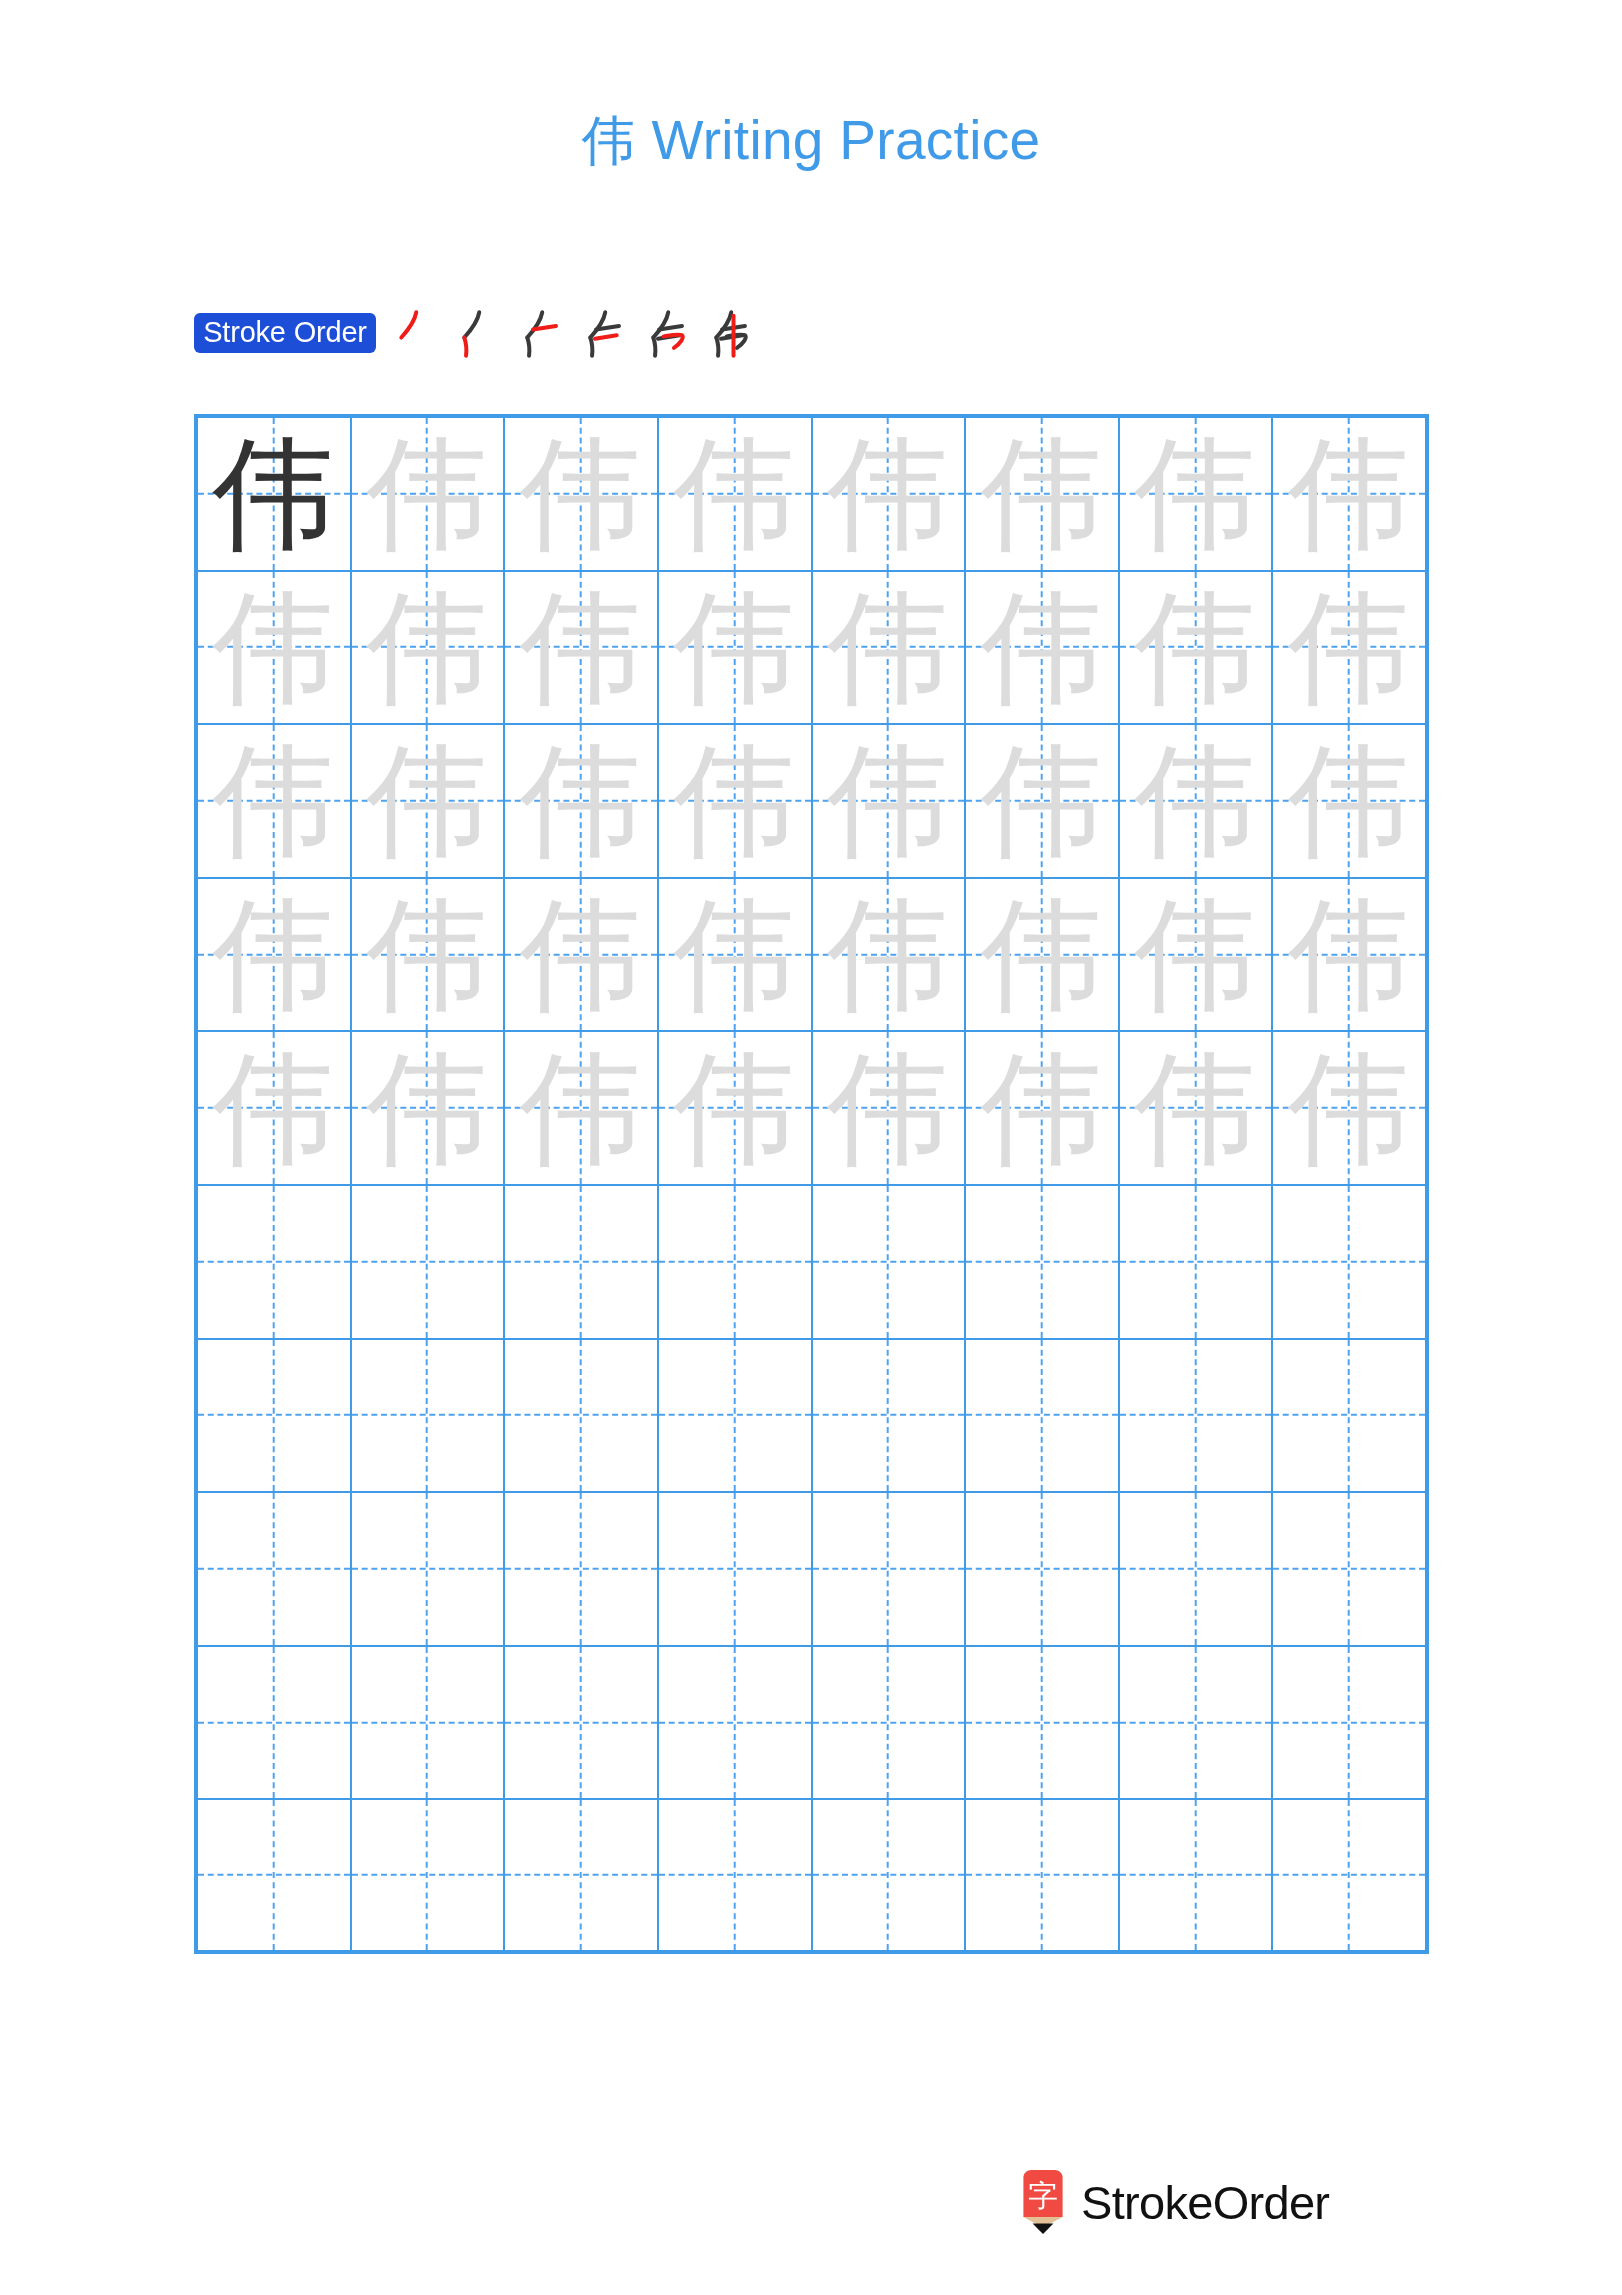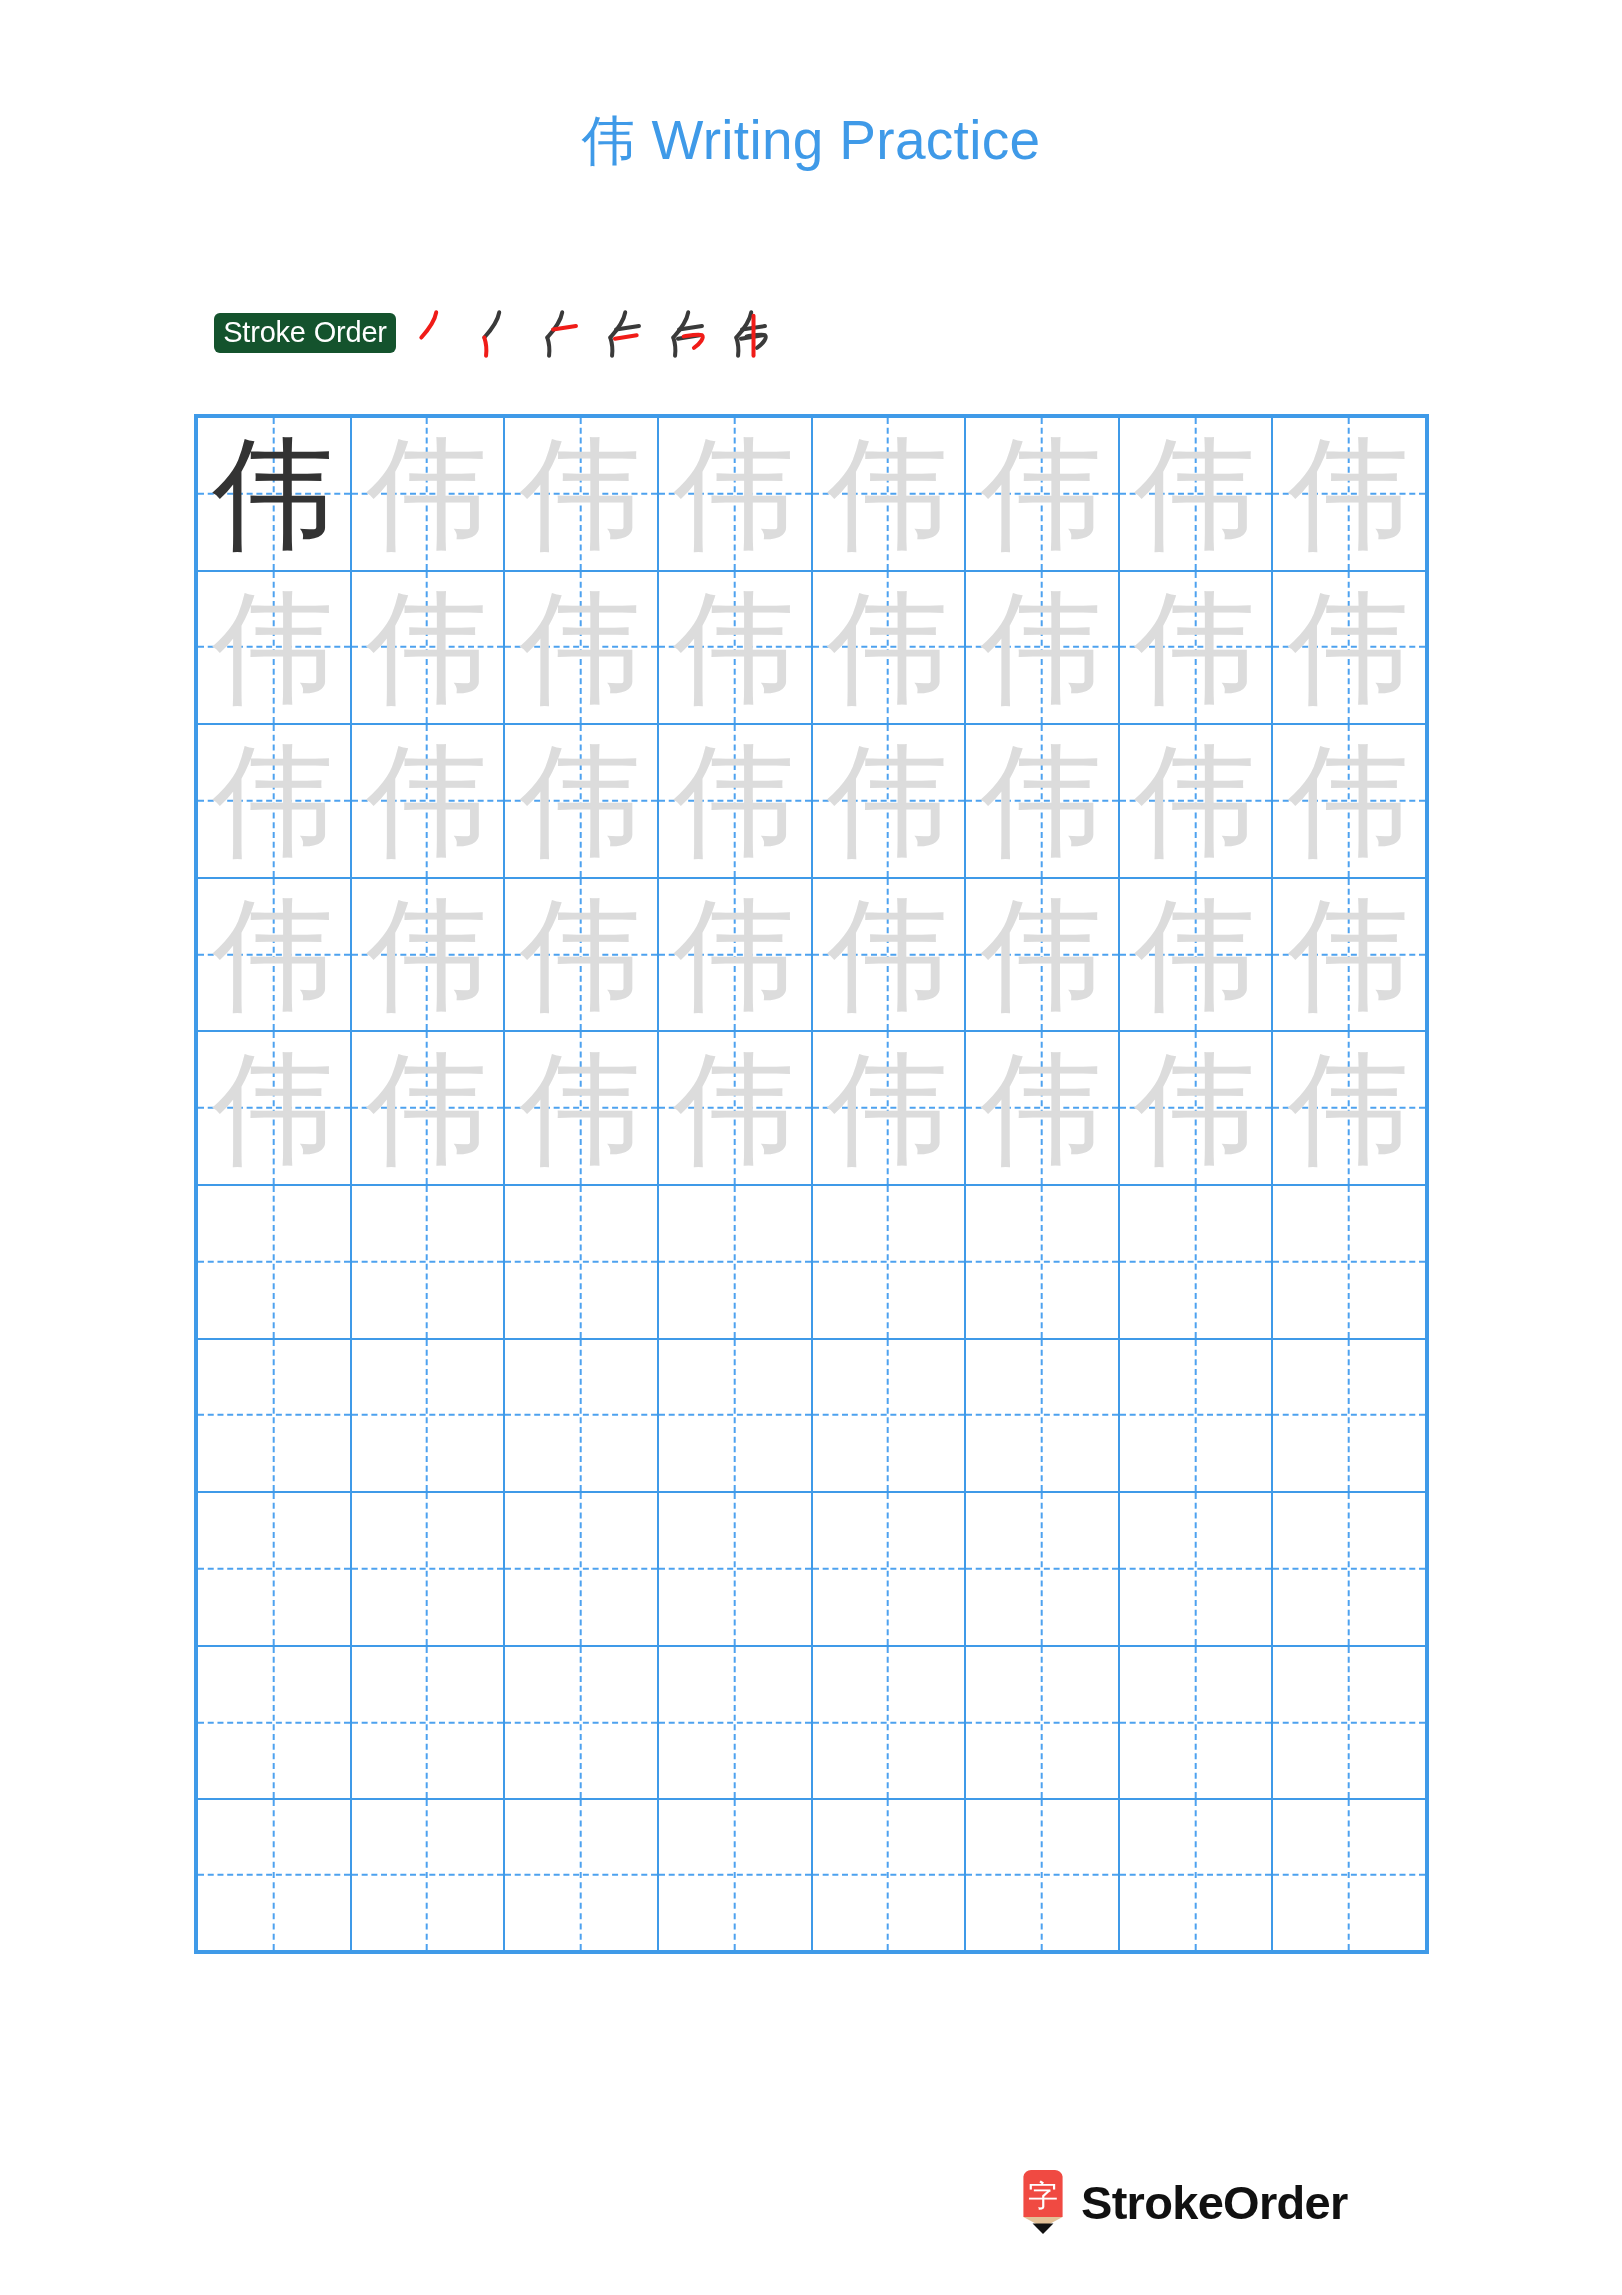--- a/index.html
+++ b/index.html
@@ -37,30 +37,29 @@
   
   .stroke-order-row {
     position: absolute;
     top: 305px;
     left: 194px;
     height: 56px;
     display: flex;
     align-items: center;
   }
   .stroke-order-badge {
-    background: #14532d;
+    background: #1d4ed8;
     color: #ffffff;
     font-size: 29px;
     font-weight: 400;
     border-radius: 5.9px;
     padding: 5.2px 9.2px 6.5px 9.2px;
     line-height: 1;
     white-space: nowrap;
     letter-spacing: -0.2px;
-    margin-left: 20px;
   }
   .stroke-steps {
     display: flex;
     align-items: center;
     margin-left: 2.6px;
   }
   .stroke-step {
     width: 63px;
     height: 63px;
     position: relative;
@@ -170,21 +169,21 @@
   .brand-logo {
     width: 50px;
     height: 64px;
     position: relative;
     flex: 0 0 auto;
     margin-right: 13px;
   }
   .brand-logo svg { display: block; width: 50px; height: 64px; }
   .brand-name {
     font-size: 47px;
-    font-weight: bold;
+    font-weight: normal;
     color: #111111;
     letter-spacing: -0.7px;
     line-height: 1;
     white-space: nowrap;
   }
 </style>
 </head>
 <body>
 
 <div class="page-title">

